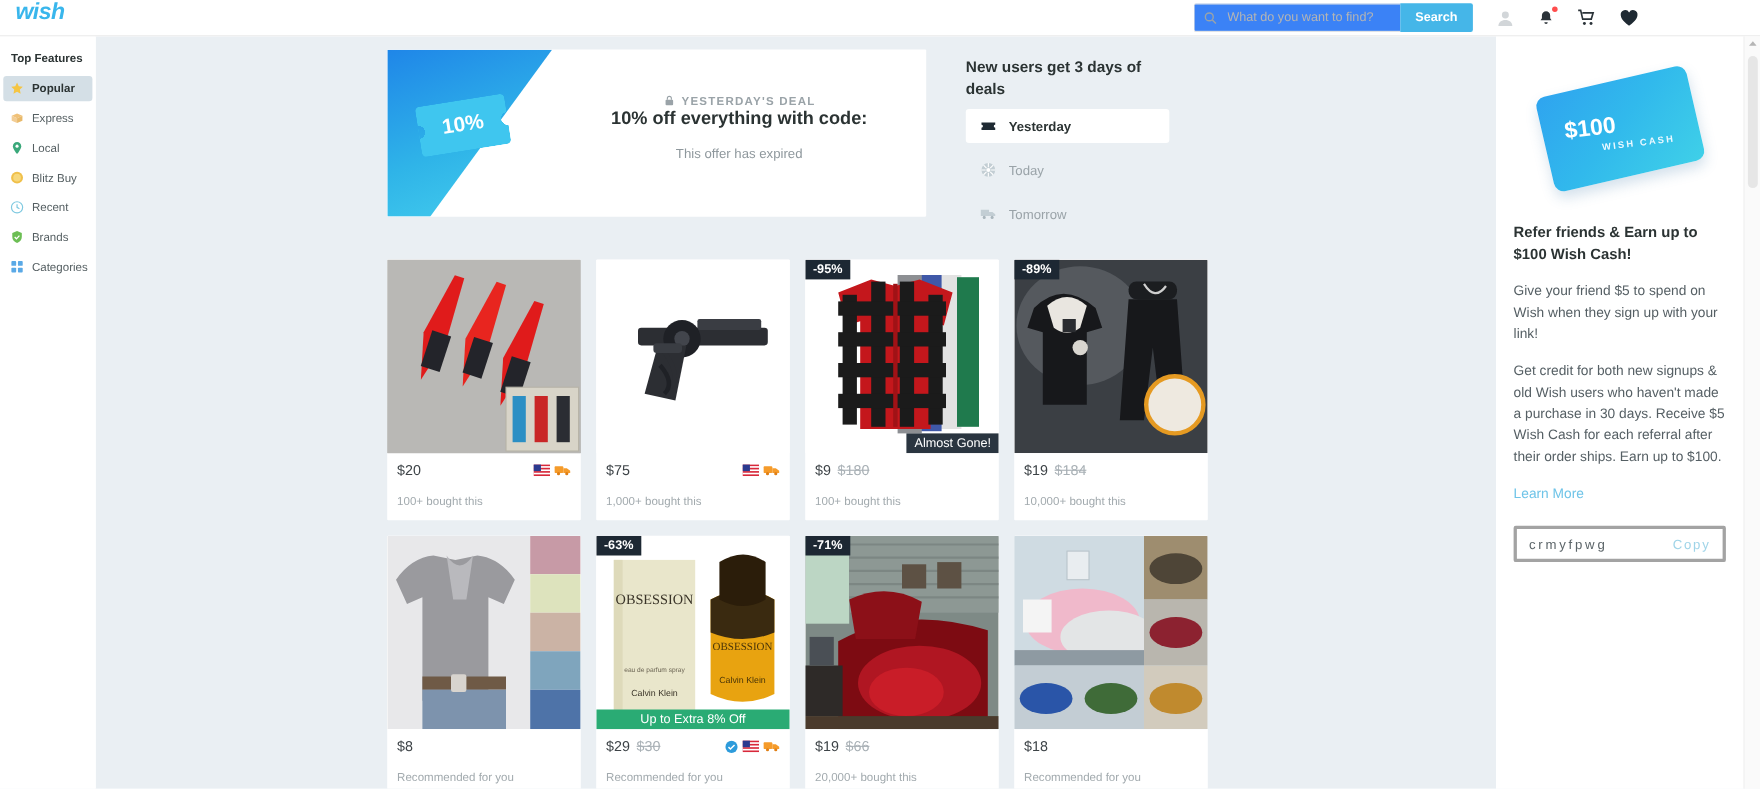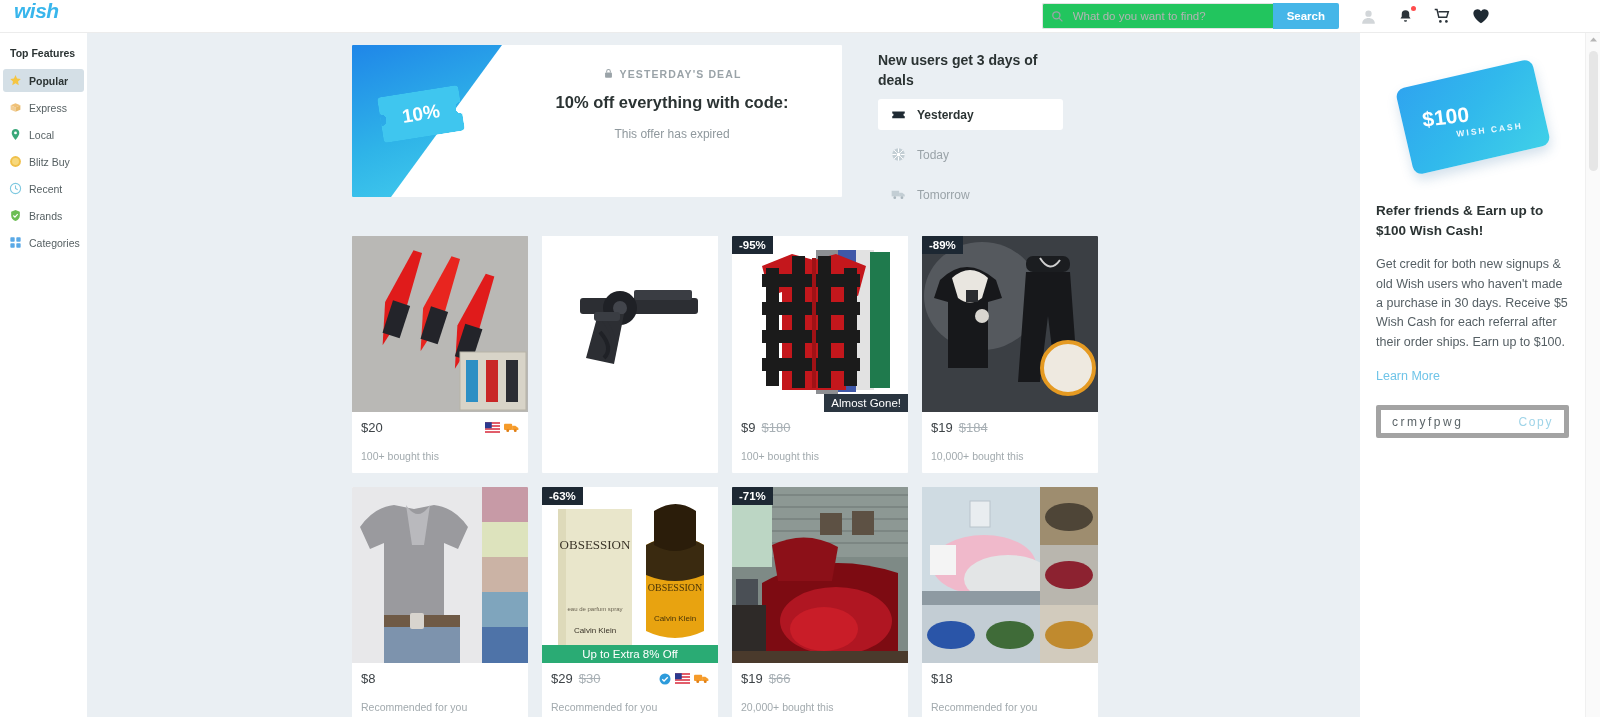--- a/index.html
+++ b/index.html
@@ -19,22 +19,22 @@
   }
   .logo {
     margin-left:14px; font-size:21px; font-weight:bold; color:#39b6ec;
     font-style:italic; letter-spacing:-.5px; line-height:1;
   }
   .header-right {
     margin-left:auto; display:flex; align-items:center; gap:0; padding-right:110px;
   }
   .search-wrap { display:flex; align-items:center; height:26px; }
   .search-box {
-    display:flex; align-items:center; width:231px; height:26px;
-    border:1px solid #e3e3e3; border-right:none; background:#22c55e;
+    display:flex; align-items:center; width:188px; height:26px;
+    border:1px solid #e3e3e3; border-right:none; background:#3b82f6;
     border-radius:2px 0 0 2px; padding:0 8px;
   }
   .search-box input {
     border:none; outline:none; font-size:11.5px; color:#333;
     font-family:"Liberation Sans", sans-serif; width:100%; background:transparent;
   }
   .search-box input::placeholder { color:#b4b4b4; }
   .search-btn {
     height:26px; padding:0 14px; border:none; border-radius:0 2px 2px 0;
     background:#45b6e8; color:#fff; font-size:11.5px; font-weight:bold;
@@ -80,26 +80,26 @@
   .ticket {
     position:absolute; left:28px; top:46px; width:82px; height:46px;
     background:#3fc6ef; transform:rotate(-9deg);
     display:flex; align-items:center; justify-content:center;
     color:#fff; font-size:19px; font-weight:bold;
     border-radius:4px;
     -webkit-mask:radial-gradient(circle 6px at 0 50%, transparent 98%, #000 100%),
                  radial-gradient(circle 6px at 100% 50%, transparent 98%, #000 100%);
     -webkit-mask-composite:source-in; mask-composite:intersect;
   }
-  .deal-body { flex:1; padding:22px 20px 0; text-align:center; }
+  .deal-body { flex:1; padding:40px 20px 0; text-align:center; }
   .deal-kicker {
     display:flex; align-items:center; justify-content:center; gap:6px;
     font-size:10.5px; font-weight:bold; letter-spacing:1.1px; color:#9aa3a8;
   }
-  .deal-head { margin-top:12px; font-size:16.5px; font-weight:bold; color:#2b3333; line-height:1.28; }
+  .deal-head { font-size:16.5px; font-weight:bold; color:#2b3333; line-height:1.28; }
   .deal-sub { margin-top:14px; font-size:12px; color:#8f989d; }
 
   .days { margin-left:36px; padding-top:6px; width:185px; }
   .days-title { font-size:14px; font-weight:bold; color:#2b3333; line-height:1.4; }
   .day {
     display:flex; align-items:center; gap:11px; height:31px; margin-top:9px;
     padding:0 13px; font-size:12px; color:#9aa3a8; cursor:pointer; border-radius:3px;
   }
   .day.active { background:#fff; color:#2b3333; font-weight:bold; }
   .day-ico { width:15px; height:15px; flex:0 0 15px; }
@@ -146,21 +146,21 @@
   }
   .cash-amount { position:absolute; left:20px; top:26px; font-size:21px; font-weight:bold; transform:rotate(6deg); }
   .cash-label {
     position:absolute; left:50px; top:55px; font-size:8.5px; letter-spacing:2px;
     font-weight:bold; transform:rotate(6deg); color:#eaf8ff;
   }
   .rp-title { font-size:13.5px; font-weight:bold; color:#2b3333; line-height:1.45; }
   .rp-para { margin-top:15px; font-size:12.5px; color:#555f64; line-height:1.55; }
   .rp-link { margin-top:17px; font-size:12.5px; color:#6fc4e8; cursor:pointer; }
   .code-box {
-    margin-top:22px; height:33px; border:5px solid #a3a3a3; border-radius:2px;
+    margin-top:22px; height:33px; border:3px solid #a3a3a3; border-radius:2px;
     display:flex; align-items:center; padding:0 11px;
   }
   .code-text { font-size:12px; color:#5b6468; letter-spacing:2.5px; }
   .code-copy { margin-left:auto; font-size:12px; color:#9fd4e8; letter-spacing:1.6px; cursor:pointer; }
 
   
   .scrollbar {
     position:absolute; top:33px; right:0; width:15px; height:684px;
     background:#fafafa; border-left:1px solid #f0f0f0; z-index:30;
   }
@@ -373,20 +373,41 @@
               <rect x="38" y="62" width="118" height="16" rx="3"></rect>
               <rect x="92" y="54" width="58" height="10" rx="2" fill="#3a3d43"></rect>
               <circle cx="78" cy="72" r="17" fill="#1f2126"></circle>
                 <circle cx="78" cy="72" r="7" fill="#42454c"></circle>
               <path d="M56 78l-12 44 28 6 10-50z"></path>
               <path d="M62 84q18 26 2 34" fill="none" stroke="#2c2e33" stroke-width="4"></path>
               <rect x="52" y="76" width="26" height="9" rx="3" fill="#3a3d43"></rect>
             </g>
             <path d="M58 96q14 16 4 26" fill="none" stroke="#1f2126" stroke-width="4"></path>
           </svg>
+        </div>
+        <div class="meta">
+          <div class="price-row">
+            <span class="price">$75</span>
+            <span class="flags">
+              <svg class="flag-ico" viewBox="0 0 20 14">
+                  <rect width="20" height="14" fill="#d8283a"></rect>
+                  <rect y="2" width="20" height="2" fill="#fff"></rect>
+                  <rect y="6" width="20" height="2" fill="#fff"></rect>
+                  <rect y="10" width="20" height="2" fill="#fff"></rect>
+                  <rect width="9" height="8" fill="#2b3a8f"></rect>
+                </svg>
+              <svg class="truck-ico" viewBox="0 0 24 16">
+                  <rect x="0" y="2" width="13" height="10" rx="1.5" fill="#f59b2a"></rect>
+                  <path d="M13 5h5l5 3.6V12h-10z" fill="#f59b2a"></path>
+                  <circle cx="6" cy="13" r="2.3" fill="#e07f15"></circle>
+                  <circle cx="18" cy="13" r="2.3" fill="#e07f15"></circle>
+                </svg>
+            </span>
+          </div>
+          <div class="sold">1,000+ bought this</div>
         </div>
       </div>
 
       <div class="card">
         <div class="thumb">
           <div class="badge">-95%</div>
           <svg viewBox="0 0 176 176" width="176" height="176">
             <rect width="176" height="176" fill="#fff"></rect>
             <g>
                 <rect x="120" y="14" width="22" height="140" fill="#e2e2e2"></rect>
@@ -583,20 +604,21 @@
   </div>
 
   <div class="rightpanel">
     <div class="cash-card-wrap">
       <div class="cash-card">
         <div class="cash-amount">$100</div>
         <div class="cash-label">WISH CASH</div>
       </div>
     </div>
     <div class="rp-title">Refer friends &amp; Earn up to $100 Wish Cash!</div>
+    <div class="rp-para">Give your friend $5 to spend on Wish when they sign up with your link!</div>
     <div class="rp-para">Get credit for both new signups &amp; old Wish users who haven't made a purchase in 30 days. Receive $5 Wish Cash for each referral after their order ships. Earn up to $100.</div>
     <div class="rp-link">Learn More</div>
     <div class="code-box">
       <span class="code-text">crmyfpwg</span>
       <span class="code-copy">Copy</span>
     </div>
   </div>
 
   <div class="scrollbar">
     <div class="sb-up">

